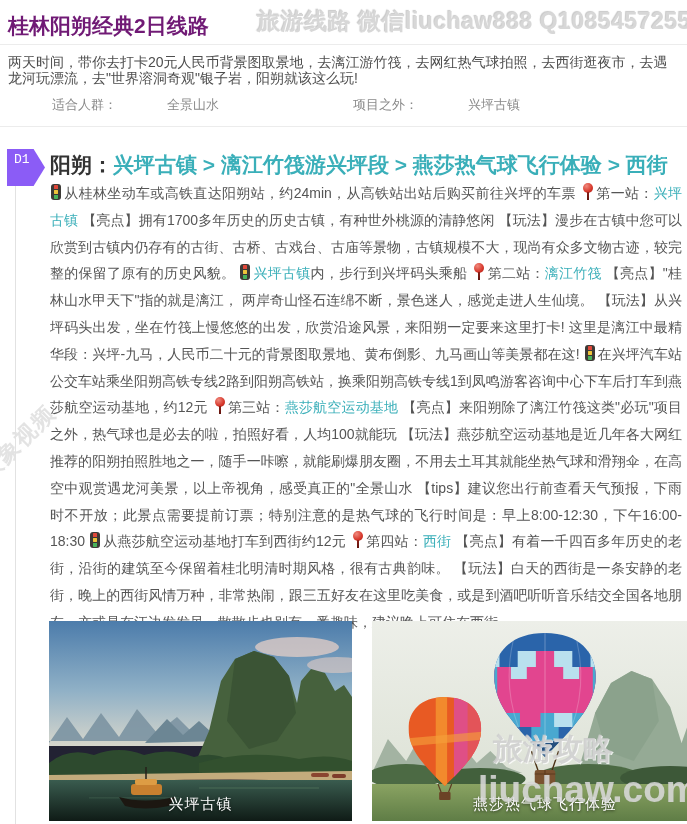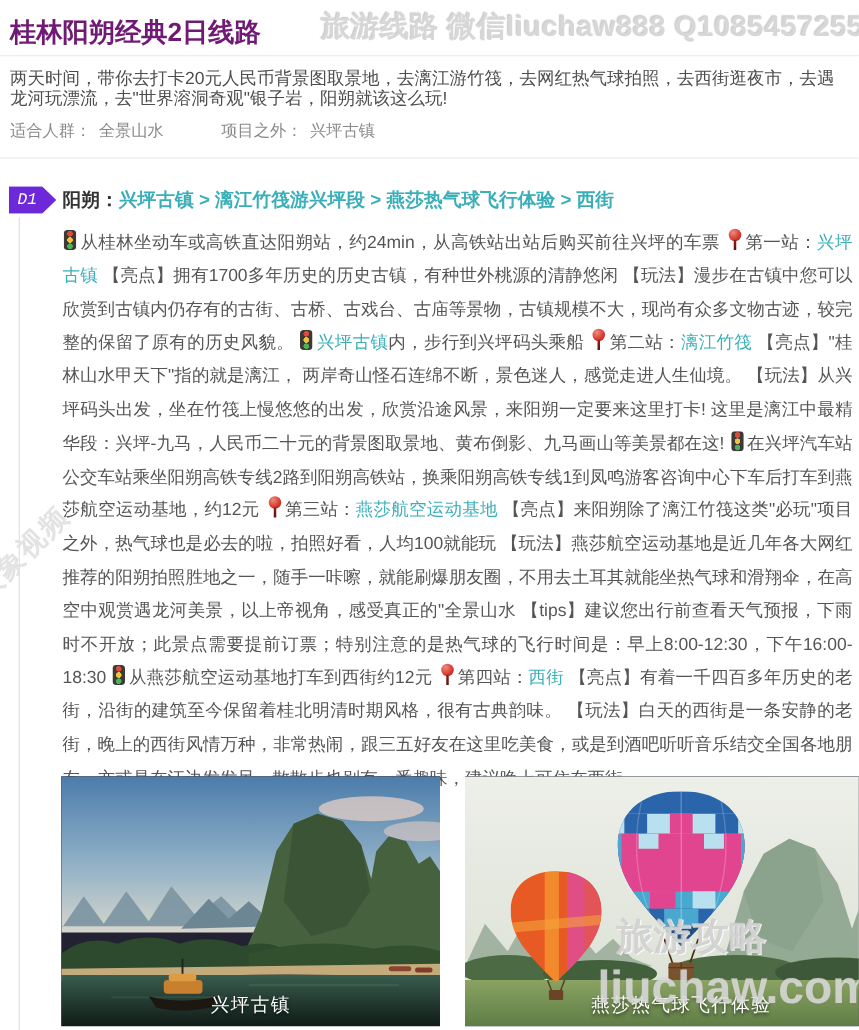--- a/index.html
+++ b/index.html
@@ -9,30 +9,30 @@
 
   
   .page-title { position:absolute; left:8px; top:12px; font-size:21px; font-weight:bold; color:#701a75; }
   .wm-top { position:absolute; right:-4px; top:6px; white-space:nowrap; font-size:23px; font-weight:bold;
             color:#d7d7d7; text-shadow:1px 1px 1px #fff, -1px -1px 1px #c9c9c9; letter-spacing:0.5px; }
   .divider { position:absolute; left:0; width:687px; height:1px; background:#ececec; }
   .d1 { top:44px; } .d2 { top:126px; }
 
   .desc { position:absolute; left:8px; top:54px; width:672px; font-size:14px; line-height:16px; color:#4d4d4d; }
   .suit-row { position:absolute; left:8px; top:96px; font-size:13px; color:#8a8a8a; }
-  .suit-row span { margin-right:6px; }
+  .suit-row span { margin-right:6px;margin-left:44px; }
   .suit-gap { display:inline-block; width:34px; }
 
   
   .timeline-line { position:absolute; left:15px; top:174px; width:1px; height:650px; background:#e2e2e2; }
-  .day-badge { position:absolute; left:7px; top:149px; width:38px; height:22px; background:#6d28d9; color:#fff;
+  .day-badge { position:absolute; left:7px; top:149px; width:38px; height:37px; background:#8b5cf6; color:#fff;
                font-size:13px; font-family:"Liberation Mono","DejaVu Sans Mono",monospace;
                line-height:22px; text-indent:7px;
-               clip-path:polygon(0 0, 70% 0, 100% 50%, 70% 100%, 0 100%);font-style:italic; }
-  .day-heading { position:absolute; left:50px; top:151px; font-size:15px; font-weight:bold; }
+               clip-path:polygon(0 0, 70% 0, 100% 50%, 70% 100%, 0 100%); }
+  .day-heading { position:absolute; left:50px; top:151px; font-size:21px; font-weight:bold; }
   .day-city { color:#333; }
   .day-route { color:#3aafb9; text-decoration:none; }
 
   .day-paragraph { position:absolute; left:50px; top:180px; width:632px; font-size:14px; line-height:26.8px;
                    color:#555; text-align:justify; }
   .poi-link { color:#3aafb9; text-decoration:none; }
 
   
   .emj-traffic { display:inline-block; width:10px; height:16px; margin:0 3px -2px 1px; border-radius:3px;
     background:

